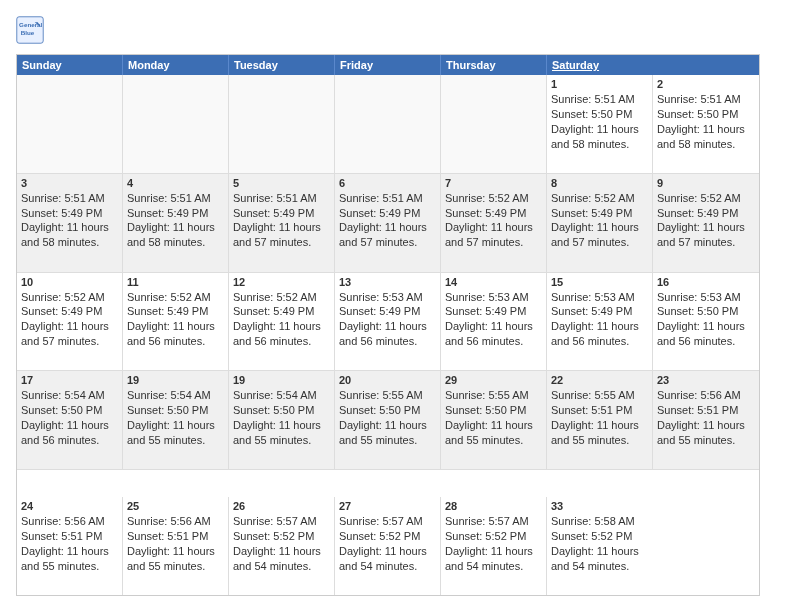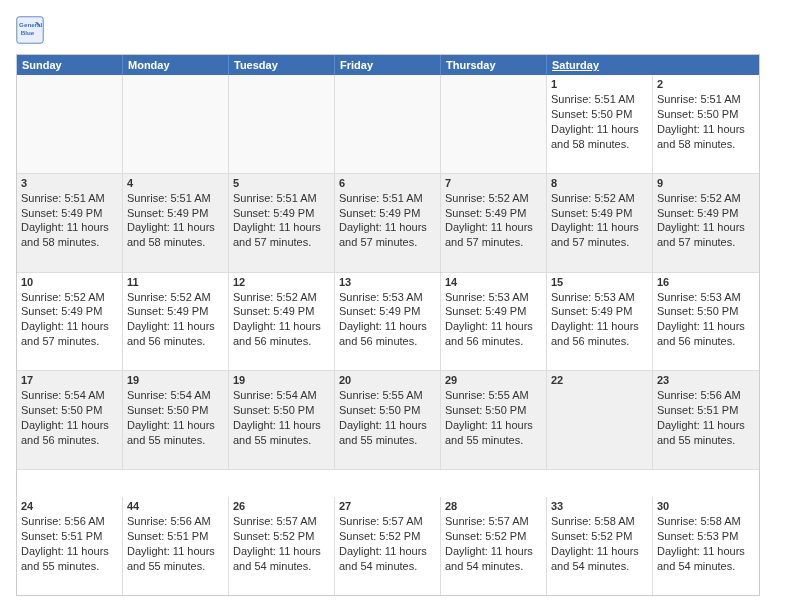--- a/index.html
+++ b/index.html
@@ -271,37 +271,40 @@
 Daylight: 11 hours and 55 minutes.</div>
           </div>
           <div class="cal-cell shaded">
             <span class="day-num">29</span>
             <div class="day-info">Sunrise: 5:55 AM
 Sunset: 5:50 PM
 Daylight: 11 hours and 55 minutes.</div>
           </div>
           <div class="cal-cell shaded">
             <span class="day-num">22</span>
+            <div class="day-info">Sunrise: 5:55 AM
+Sunset: 5:51 PM
+Daylight: 11 hours and 55 minutes.</div>
           </div>
           <div class="cal-cell shaded">
             <span class="day-num">23</span>
             <div class="day-info">Sunrise: 5:56 AM
 Sunset: 5:51 PM
 Daylight: 11 hours and 55 minutes.</div>
           </div>
         </div>
         <div class="cal-row">
           <div class="cal-cell">
             <span class="day-num">24</span>
             <div class="day-info">Sunrise: 5:56 AM
 Sunset: 5:51 PM
 Daylight: 11 hours and 55 minutes.</div>
           </div>
           <div class="cal-cell">
-            <span class="day-num">44</span>
+            <span class="day-num">25</span>
             <div class="day-info">Sunrise: 5:56 AM
 Sunset: 5:51 PM
 Daylight: 11 hours and 55 minutes.</div>
           </div>
           <div class="cal-cell">
             <span class="day-num">26</span>
             <div class="day-info">Sunrise: 5:57 AM
 Sunset: 5:52 PM
 Daylight: 11 hours and 54 minutes.</div>
           </div>
@@ -314,24 +317,18 @@
           <div class="cal-cell">
             <span class="day-num">28</span>
             <div class="day-info">Sunrise: 5:57 AM
 Sunset: 5:52 PM
 Daylight: 11 hours and 54 minutes.</div>
           </div>
           <div class="cal-cell">
             <span class="day-num">33</span>
             <div class="day-info">Sunrise: 5:58 AM
 Sunset: 5:52 PM
-Daylight: 11 hours and 54 minutes.</div>
-          </div>
-          <div class="cal-cell">
-            <span class="day-num">30</span>
-            <div class="day-info">Sunrise: 5:58 AM
-Sunset: 5:53 PM
 Daylight: 11 hours and 54 minutes.</div>
           </div>
         </div>
       </div>
   </div>
 </div>
 
 </body></html>

